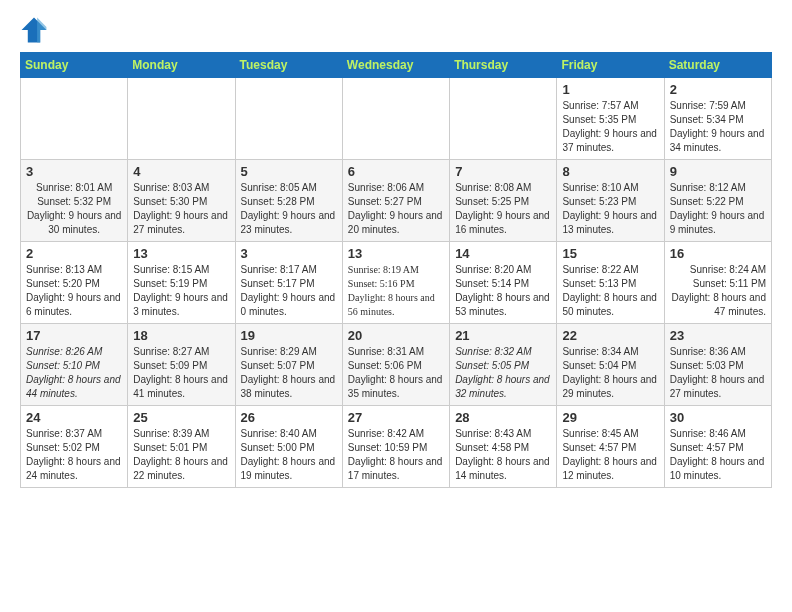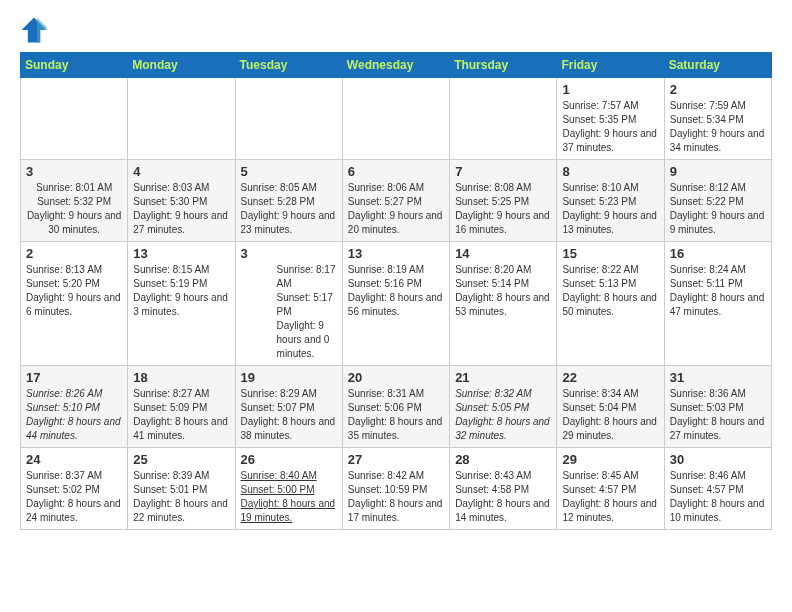--- a/index.html
+++ b/index.html
@@ -204,45 +204,45 @@
 Daylight: 9 hours and 6 minutes.</div>
           </td>
           <td>
             <span class="day-number">13</span>
             <div class="cell-info" style="white-space: pre-line;">Sunrise: 8:15 AM
 Sunset: 5:19 PM
 Daylight: 9 hours and 3 minutes.</div>
           </td>
           <td>
             <span class="day-number">3</span>
-            <div class="cell-info" style="white-space: pre-line; margin-left: 36px;">Sunrise: 8:17 AM
+            <div class="cell-info" style="white-space: pre-line;">Sunrise: 8:17 AM
 Sunset: 5:17 PM
 Daylight: 9 hours and 0 minutes.</div>
           </td>
           <td>
             <span class="day-number">13</span>
-            <div class="cell-info" style="white-space: pre-line;">Sunrise: 8:19 AM
+            <div class="cell-info" style="white-space: pre-line; font-family: Liberation Serif, serif;">Sunrise: 8:19 AM
 Sunset: 5:16 PM
 Daylight: 8 hours and 56 minutes.</div>
           </td>
           <td>
             <span class="day-number">14</span>
             <div class="cell-info" style="white-space: pre-line;">Sunrise: 8:20 AM
 Sunset: 5:14 PM
 Daylight: 8 hours and 53 minutes.</div>
           </td>
           <td>
             <span class="day-number">15</span>
             <div class="cell-info" style="white-space: pre-line;">Sunrise: 8:22 AM
 Sunset: 5:13 PM
 Daylight: 8 hours and 50 minutes.</div>
           </td>
           <td>
             <span class="day-number">16</span>
-            <div class="cell-info" style="white-space: pre-line;">Sunrise: 8:24 AM
+            <div class="cell-info" style="white-space: pre-line; text-align: right;">Sunrise: 8:24 AM
 Sunset: 5:11 PM
 Daylight: 8 hours and 47 minutes.</div>
           </td>
         </tr>
         <tr>
           <td>
             <span class="day-number">17</span>
             <div class="cell-info" style="white-space: pre-line; font-style: italic;">Sunrise: 8:26 AM
 Sunset: 5:10 PM
 Daylight: 8 hours and 44 minutes.</div>
@@ -271,42 +271,42 @@
 Sunset: 5:05 PM
 Daylight: 8 hours and 32 minutes.</div>
           </td>
           <td>
             <span class="day-number">22</span>
             <div class="cell-info" style="white-space: pre-line;">Sunrise: 8:34 AM
 Sunset: 5:04 PM
 Daylight: 8 hours and 29 minutes.</div>
           </td>
           <td>
-            <span class="day-number">31</span>
+            <span class="day-number">23</span>
             <div class="cell-info" style="white-space: pre-line;">Sunrise: 8:36 AM
 Sunset: 5:03 PM
 Daylight: 8 hours and 27 minutes.</div>
           </td>
         </tr>
         <tr>
           <td>
             <span class="day-number">24</span>
             <div class="cell-info" style="white-space: pre-line;">Sunrise: 8:37 AM
 Sunset: 5:02 PM
 Daylight: 8 hours and 24 minutes.</div>
           </td>
           <td>
             <span class="day-number">25</span>
             <div class="cell-info" style="white-space: pre-line;">Sunrise: 8:39 AM
 Sunset: 5:01 PM
 Daylight: 8 hours and 22 minutes.</div>
           </td>
           <td>
             <span class="day-number">26</span>
-            <div class="cell-info" style="white-space: pre-line; text-decoration: underline;">Sunrise: 8:40 AM
+            <div class="cell-info" style="white-space: pre-line;">Sunrise: 8:40 AM
 Sunset: 5:00 PM
 Daylight: 8 hours and 19 minutes.</div>
           </td>
           <td>
             <span class="day-number">27</span>
             <div class="cell-info" style="white-space: pre-line;">Sunrise: 8:42 AM
 Sunset: 10:59 PM
 Daylight: 8 hours and 17 minutes.</div>
           </td>
           <td>

